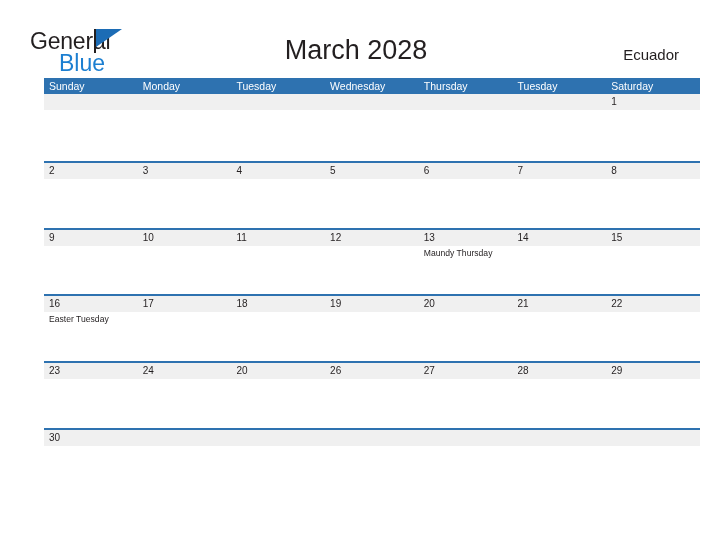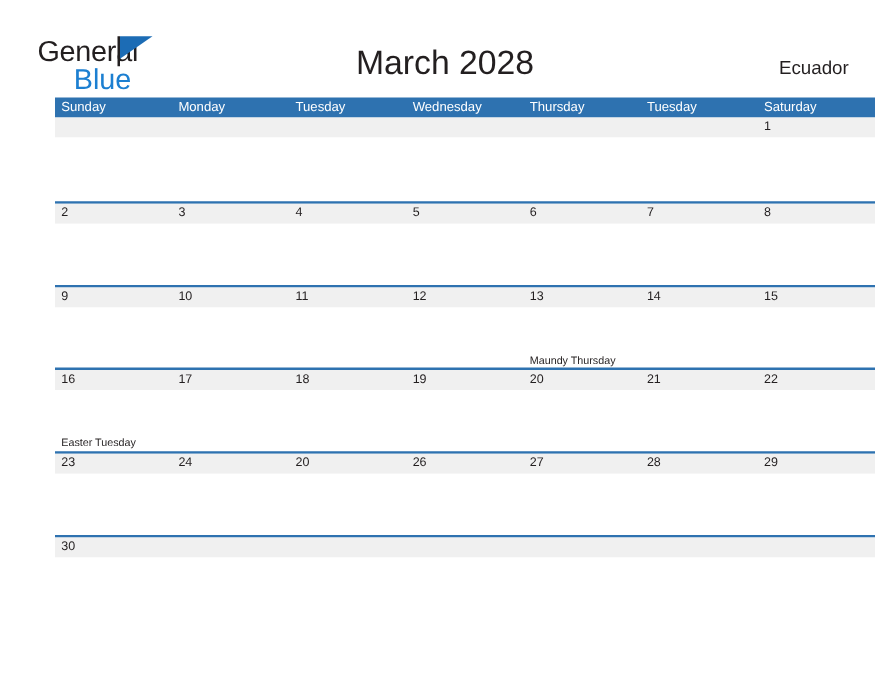--- a/index.html
+++ b/index.html
@@ -134,21 +134,20 @@
     display: flex;
     width: 656px;
     height: 16px;
     background: #f0f0f0;
   }
   .week-row .event-band {
     display: flex;
     width: 656px;
     height: 48px;
     background: #ffffff;
-    align-items: flex-end;
   }
   .day-cell-num {
     width: 93.714px;
     height: 16px;
     box-sizing: border-box;
     padding-left: 5px;
     color: #231f20;
     font-size: 10px;
     line-height: 16px;
   }

